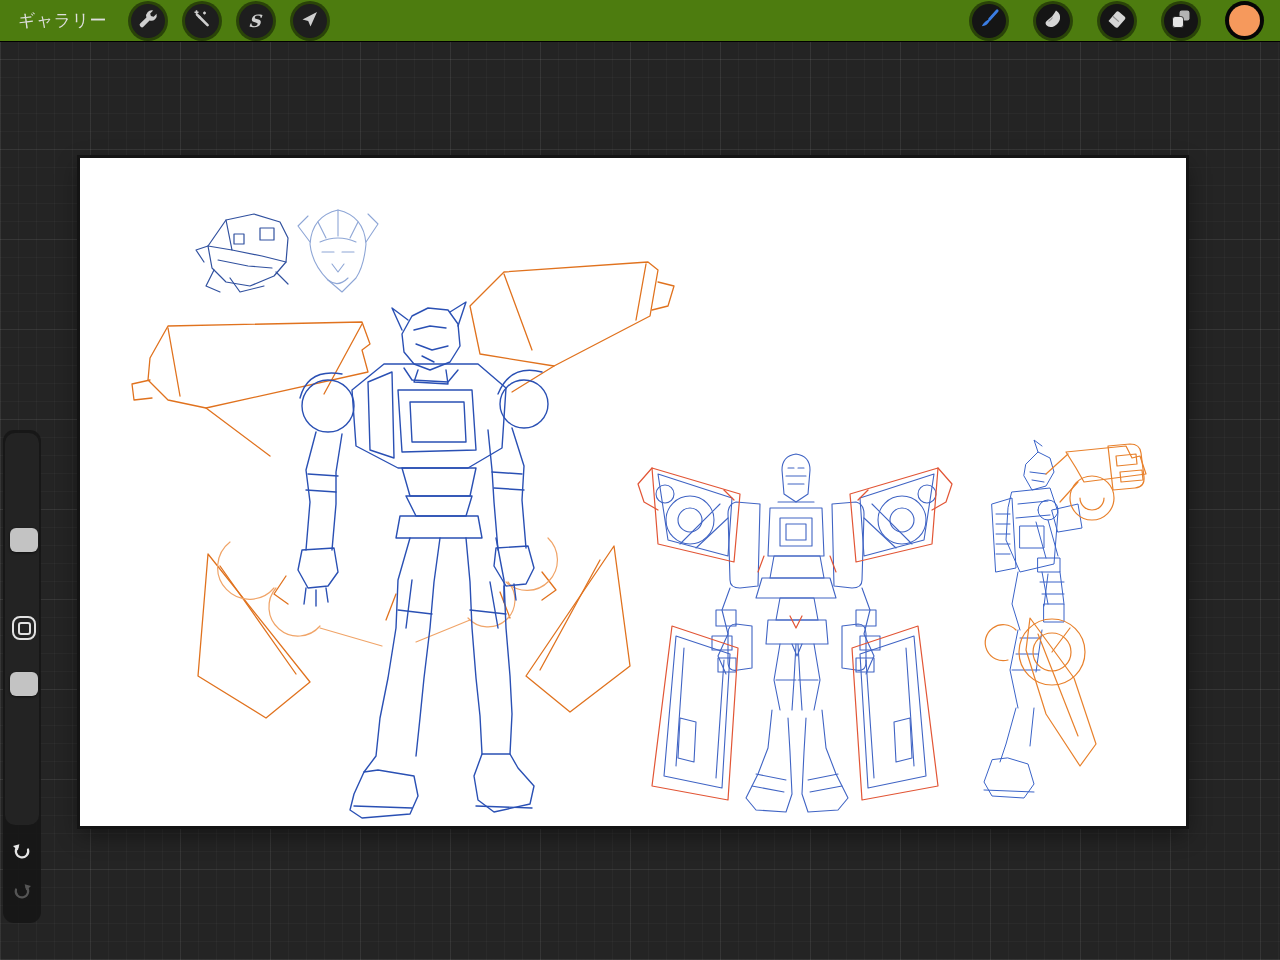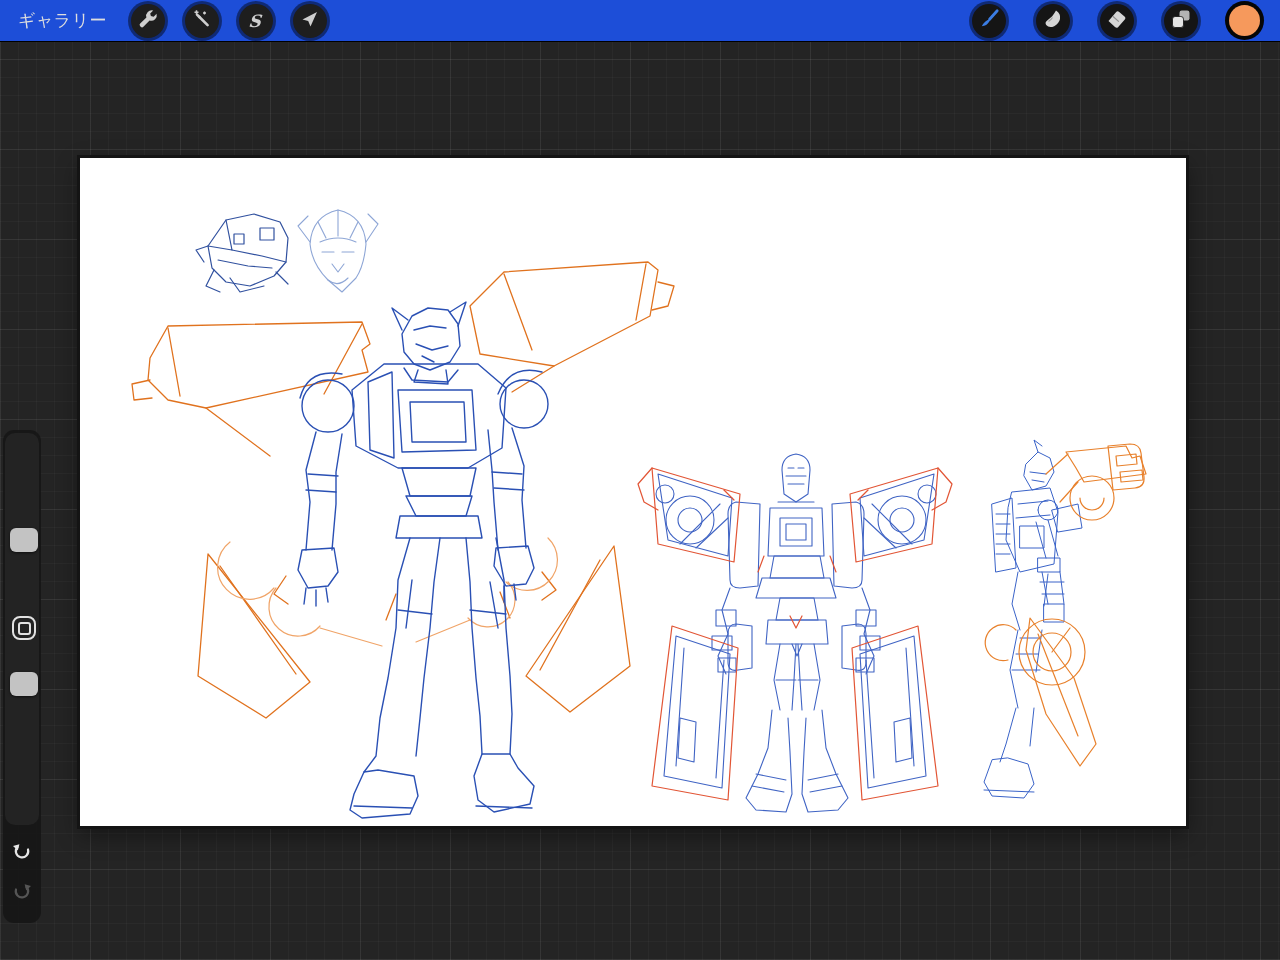--- a/index.html
+++ b/index.html
@@ -1,20 +1,20 @@
 <!DOCTYPE html>
 <html><head>
 <meta charset="utf-8">
 <style>
   html,body{margin:0;padding:0;width:1280px;height:960px;overflow:hidden;background:#232323;
     font-family:"Liberation Sans","DejaVu Sans",sans-serif;}
   .screen{position:relative;width:1280px;height:960px;}
 
   
-  .topbar{position:absolute;top:0;left:0;right:0;height:42px;background:#1d4ed8;
+  .topbar{position:absolute;top:0;left:0;right:0;height:42px;background:#4d7c0f;
     display:flex;align-items:center;justify-content:space-between;padding:0 10px;
     border-bottom:1px solid #000;z-index:10;box-sizing:border-box;}
   .tb-group{display:flex;align-items:center;}
   .gallery-btn{background:none;border:none;color:#dedede;font-size:17px;cursor:pointer;
     font-family:"Liberation Sans","DejaVu Sans",sans-serif;margin:0 14px 0 8px;padding:0;letter-spacing:.5px;}
   .tool-circle{width:34px;height:34px;border-radius:50%;background:#1e1e1e;margin:0 10px;
     display:flex;align-items:center;justify-content:center;flex:0 0 auto;
     box-shadow:0 0 0 3px rgba(0,0,0,.45);border:none;cursor:pointer;padding:0;}
   .tb-right{display:flex;align-items:center;}
   .tb-right .tool-circle{margin:0 15px;}

